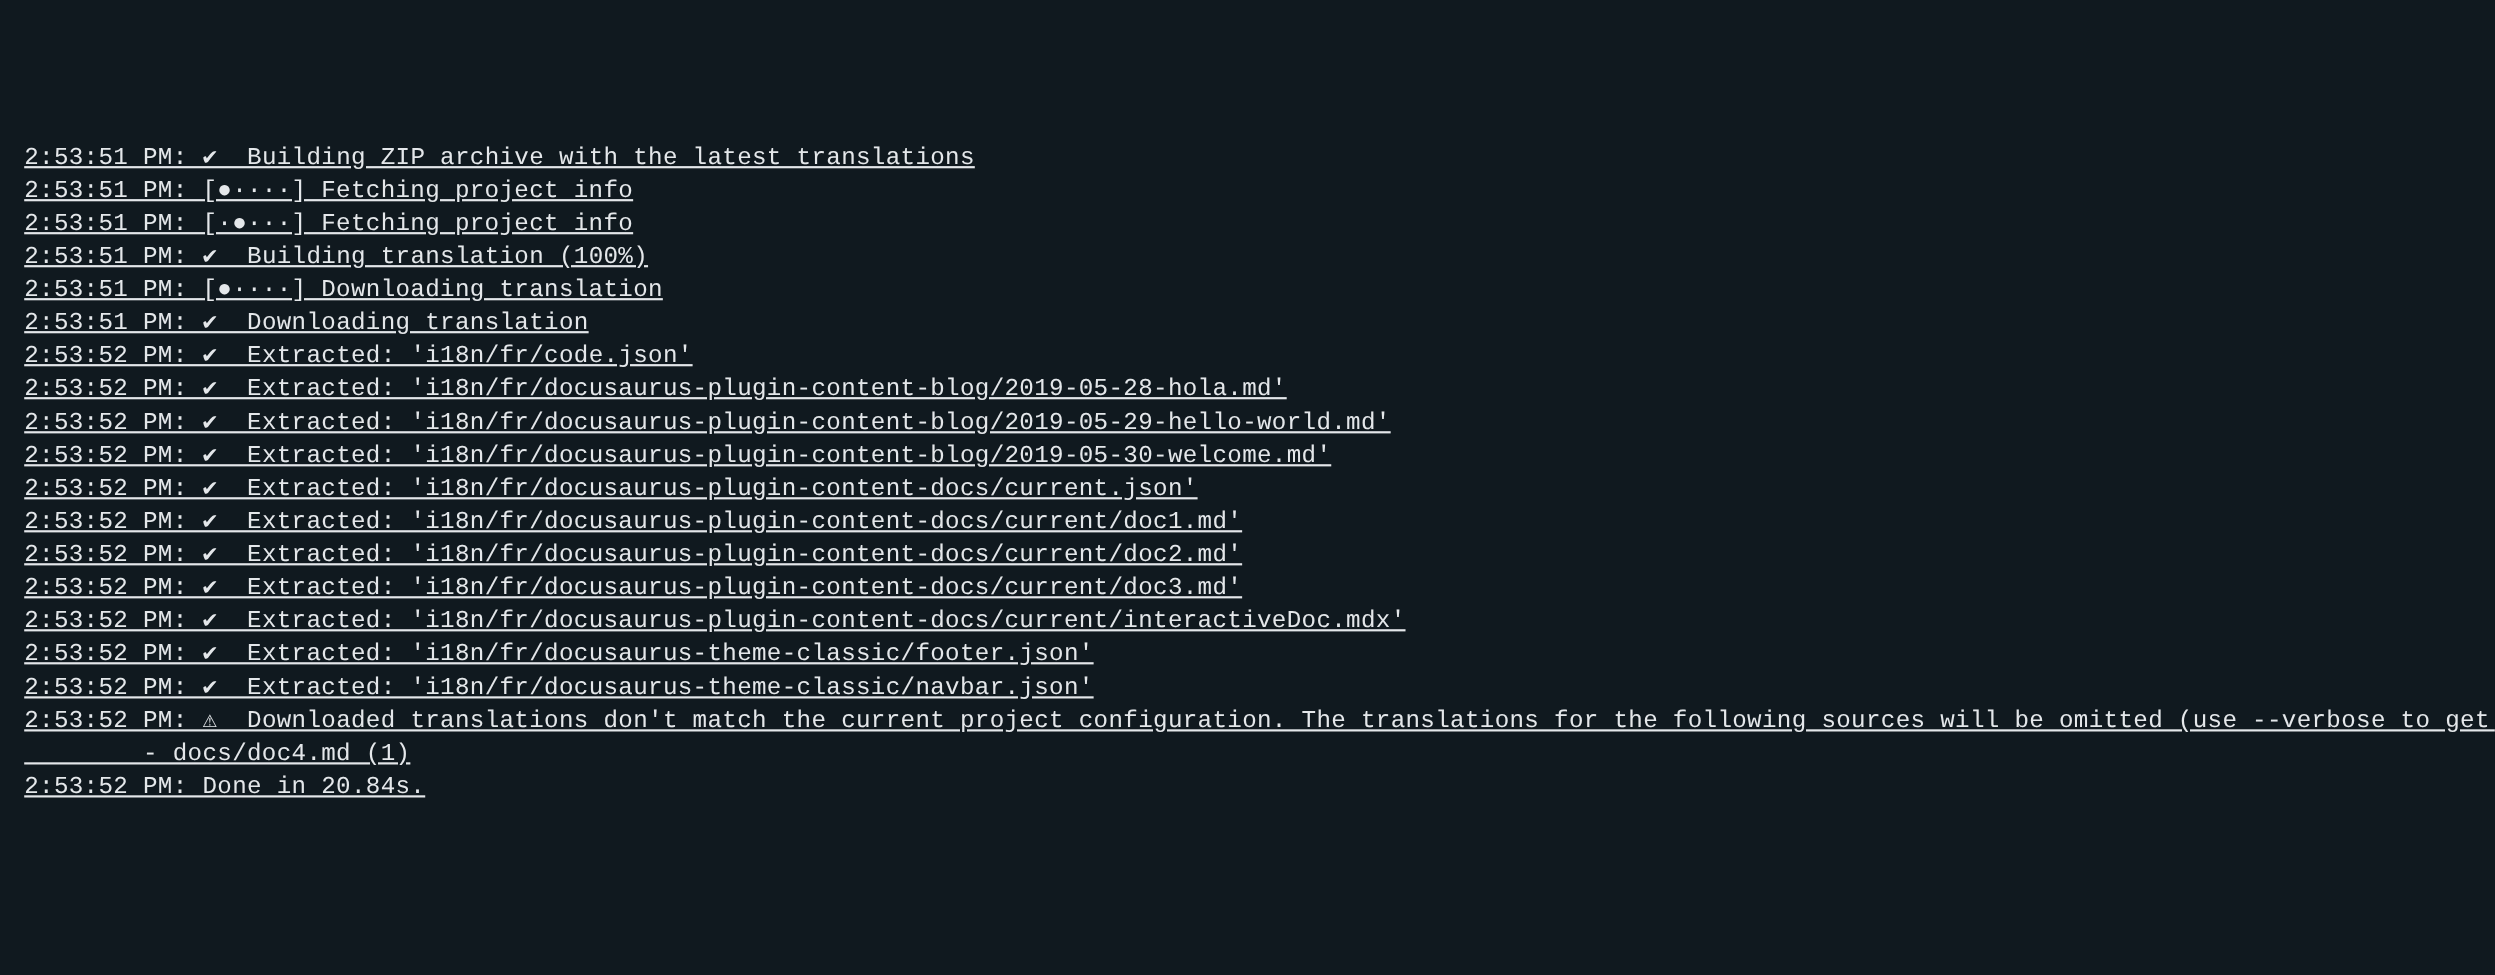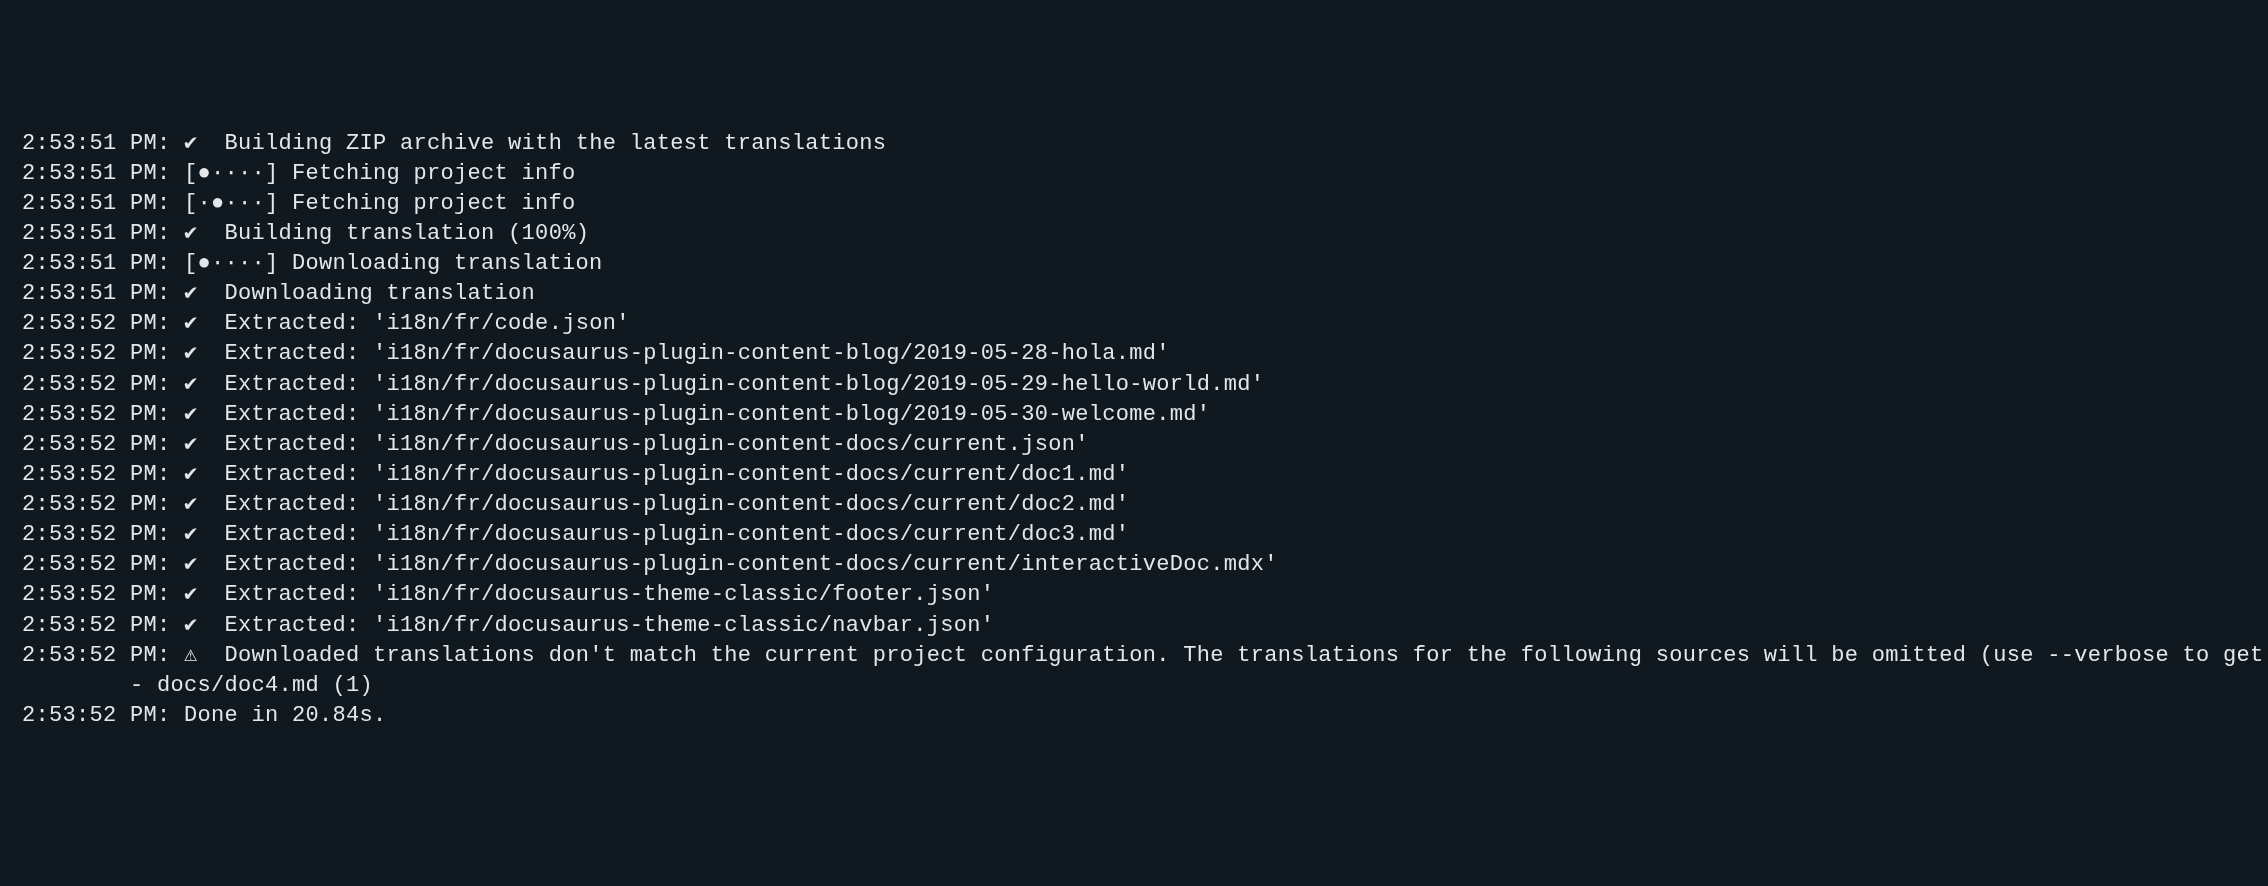--- a/index.html
+++ b/index.html
@@ -13,20 +13,21 @@
       font-family: 'SF Mono', 'Monaco', 'Menlo', 'Consolas', 'Courier New', monospace;
       font-size: 22px;
       line-height: 1.37;
       padding: 8px 22px;
       white-space: pre;
       letter-spacing: 0.3px;
       font-weight: 500;
     }
     .log-container {
       width: 100%;
+      text-decoration: underline;
     }
     .log-line {
       display: block;
     }
   </style>
 </head>
 <body>
 
 
 

